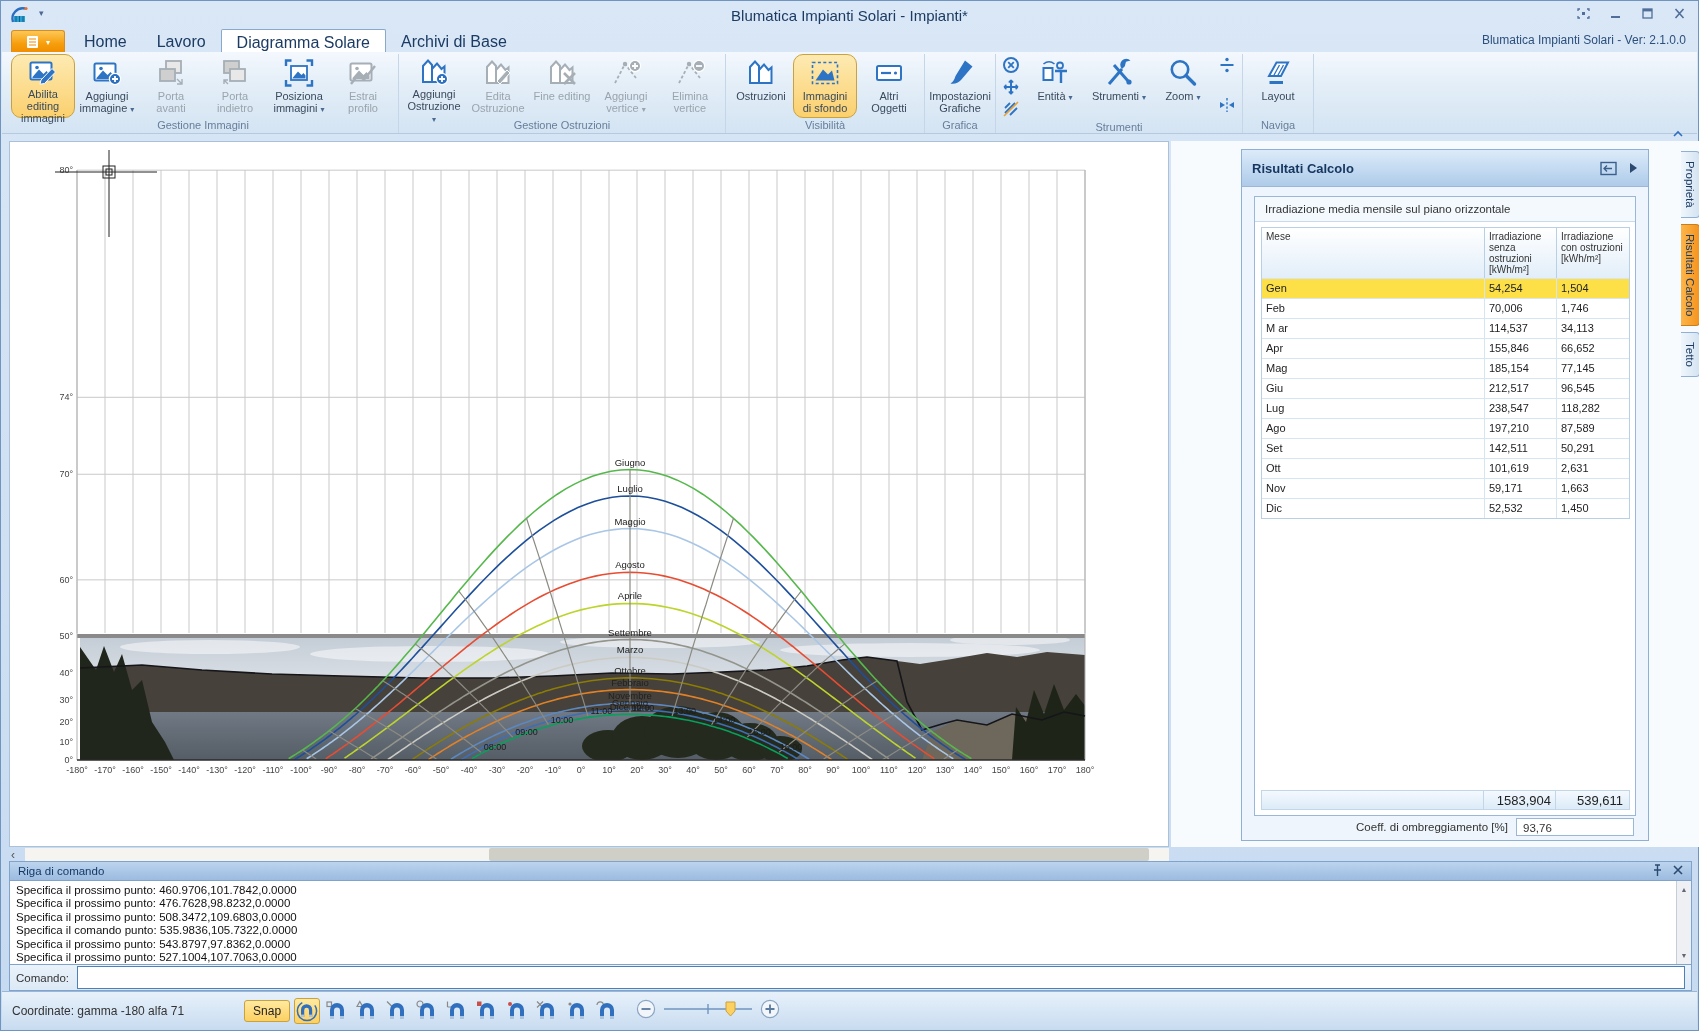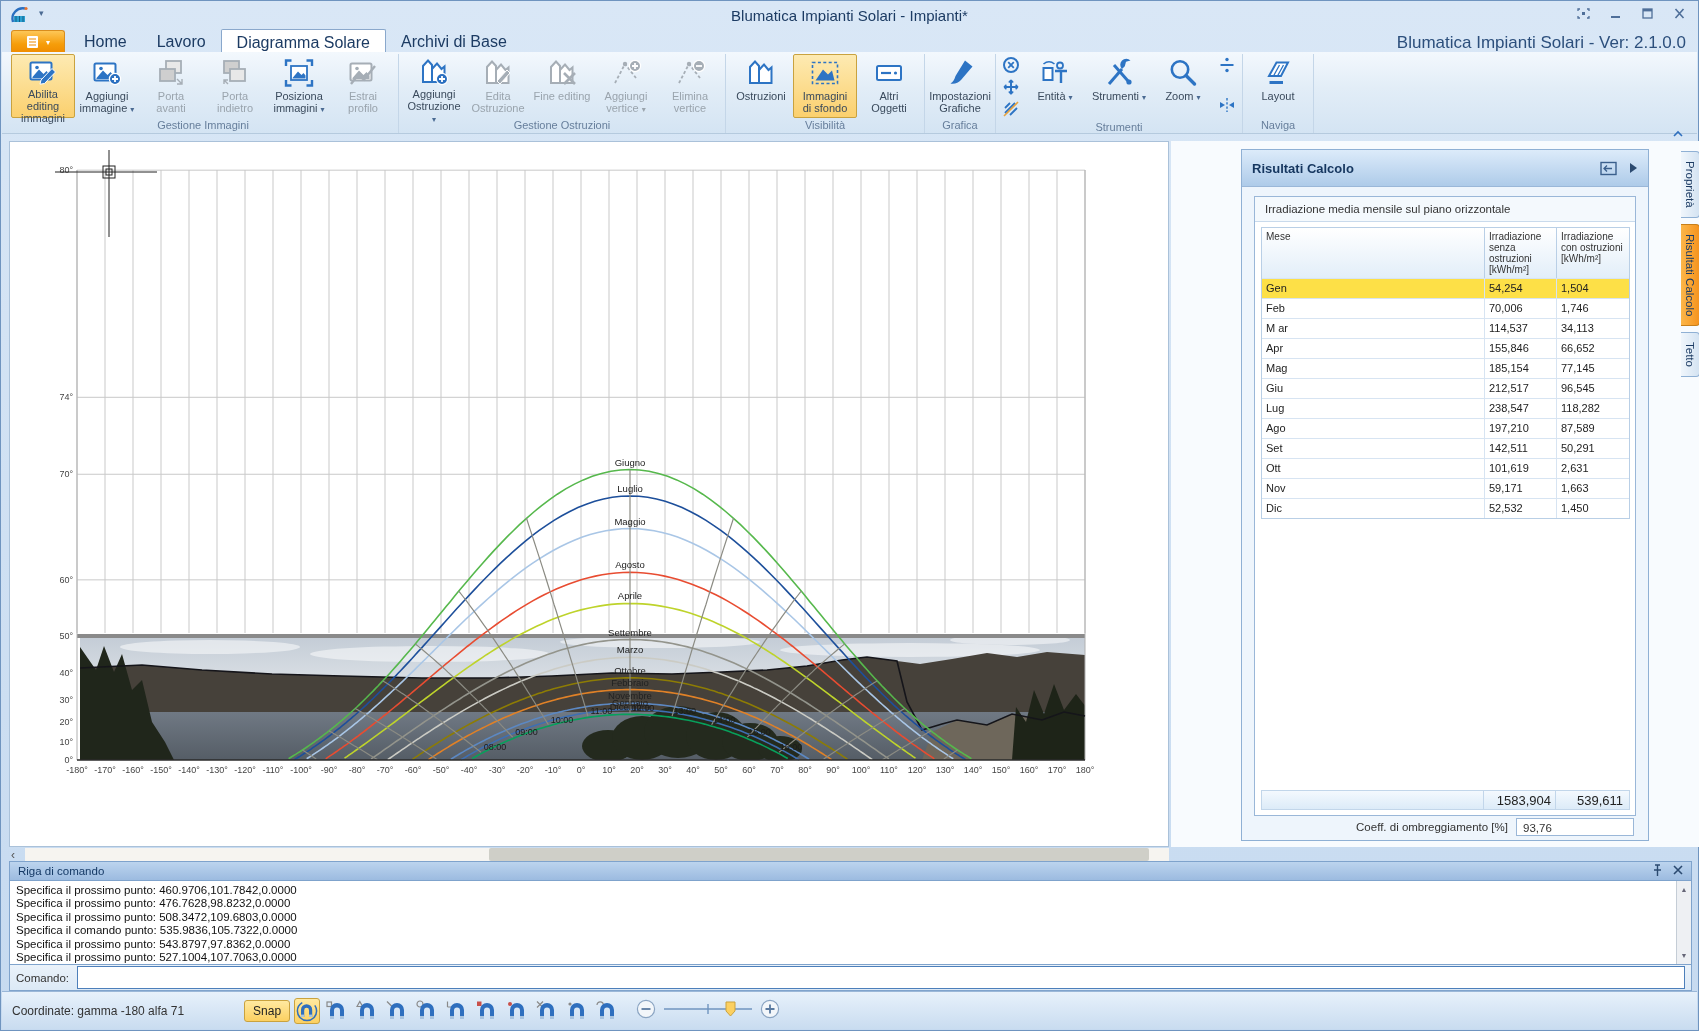--- a/index.html
+++ b/index.html
@@ -14,30 +14,30 @@
   .tb-btns{position:absolute;right:10px;top:5px;display:flex;gap:14px;}
   .wbtn{width:18px;height:14px;display:flex;align-items:center;justify-content:center;}
   
   .tabrow{position:absolute;left:0;top:28px;right:0;height:23px;}
   .appmenu{position:absolute;left:10px;top:1px;width:52px;height:22px;border-radius:3px 3px 0 0;
     background:linear-gradient(#fdc757,#f69d0a 60%,#f08c00);border:1px solid #d98d1d;border-bottom:none;
     display:flex;align-items:center;justify-content:center;gap:4px;}
   .tabs{position:absolute;left:68px;top:0;display:flex;height:23px;}
   .tab{padding:4px 15px 0 15px;font-size:16px;color:#1c3b63;height:23px;box-sizing:border-box;}
   .tab.active{background:#fff;border:1px solid #8aa8cc;border-bottom:none;border-radius:2px 2px 0 0;}
-  .version{position:absolute;right:12px;top:4px;font-size:17px;color:#2c4f7c;}
+  .version{position:absolute;right:12px;top:4px;font-size:12px;color:#2c4f7c;}
   
   .ribbon{position:absolute;top:51px;left:1px;right:1px;height:82px;display:flex;align-items:stretch;
     background:linear-gradient(#f3f8fd,#e2edf7 45%,#d4e4f3);border-bottom:1px solid #b5cade;
     padding:2px 2px 0 6px;box-sizing:border-box;}
   .rgroup{display:flex;flex-direction:column;border-right:1px solid #c4d6e8;padding:0 3px;}
   .rbtns{display:flex;flex:1;align-items:flex-start;}
   .rlabel{text-align:center;font-size:11px;color:#667e9b;height:15px;line-height:14px;}
   .rbtn{display:flex;flex-direction:column;align-items:center;width:64px;height:64px;padding:1px 1px;
-    border:1px solid transparent;border-radius:2px;font-size:11px;color:#3a4a5c;line-height:12px;
+    border:1px solid transparent;border-radius:10px;font-size:11px;color:#3a4a5c;line-height:12px;
     text-align:center;box-sizing:border-box;}
   .rbtn.active{background:linear-gradient(#fdeab2,#fbd06e);border-color:#c9a23f;}
   .rbtn.disabled{color:#9aa4ad;}
   .rbtn .ric{height:34px;display:flex;align-items:center;}
   .caret{font-size:8px;color:#4a6a92;}
   .rbtn.disabled .caret{color:#9aa4ad;}
   .smallcol{display:flex;flex-direction:column;justify-content:space-between;height:62px;padding:2px 3px;}
   .ribcollapse{position:absolute;right:14px;top:124px;}
   
   .canvas{position:absolute;left:8px;top:140px;width:1160px;height:706px;background:#fff;

